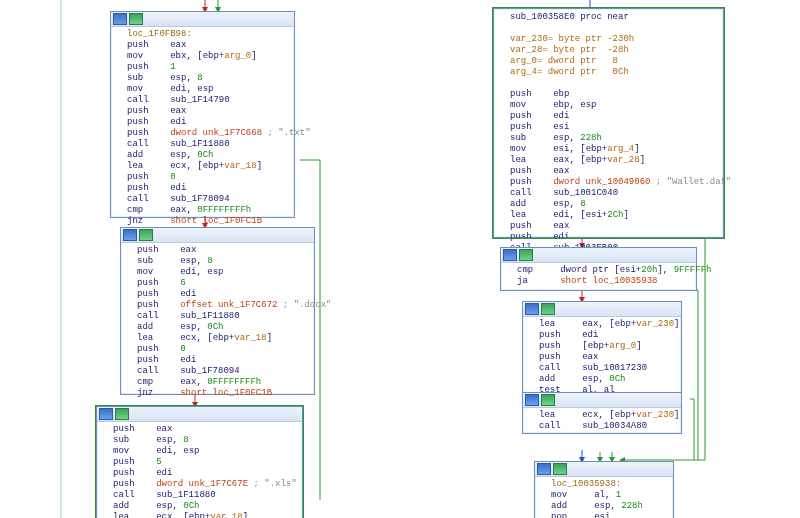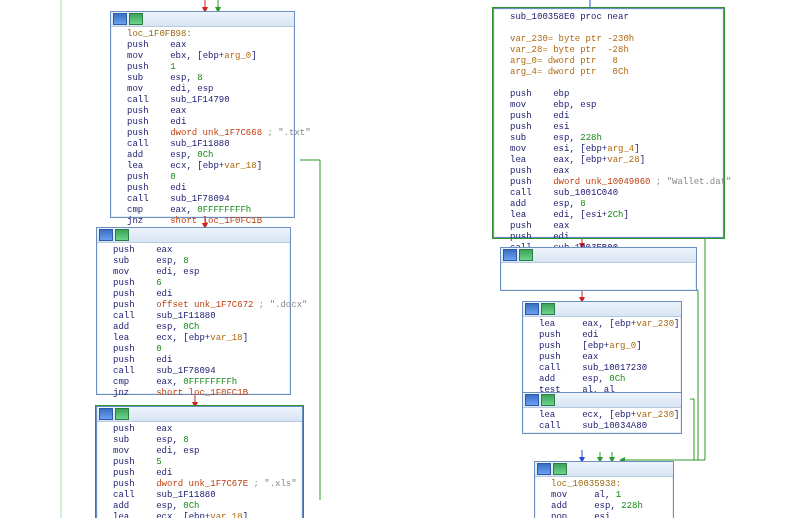--- a/index.html
+++ b/index.html
@@ -85,21 +85,21 @@
 <span class="mnem">call</span>    <span class="sub">sub_1F11880</span>
 <span class="mnem">add</span>     <span class="reg">esp</span>, <span class="num">0Ch</span>
 <span class="mnem">lea</span>     <span class="reg">ecx</span>, [<span class="reg">ebp</span>+<span class="var">var_18</span>]
 <span class="mnem">push</span>    <span class="num">0</span>
 <span class="mnem">push</span>    <span class="reg">edi</span>
 <span class="mnem">call</span>    <span class="sub">sub_1F78094</span>
 <span class="mnem">cmp</span>     <span class="reg">eax</span>, <span class="num">0FFFFFFFFh</span>
 <span class="mnem">jnz</span>     <span class="addr">short loc_1F0FC1B</span></div>
 </div>
 
-<div class="node" style="left:96px;top:227px;width:193px;height:166px">
+<div class="node" style="left:120px;top:227px;width:193px;height:166px">
   <div class="node-head">
     <span class="ico win"></span>
     <span class="ico img"></span>
   </div>
   <div class="node-body"><span class="mnem">push</span>    <span class="reg">eax</span>
 <span class="mnem">sub</span>     <span class="reg">esp</span>, <span class="num">8</span>
 <span class="mnem">mov</span>     <span class="reg">edi</span>, <span class="reg">esp</span>
 <span class="mnem">push</span>    <span class="num">6</span>
 <span class="mnem">push</span>    <span class="reg">edi</span>
 <span class="mnem">push</span>    <span class="addr">offset unk_1F7C672</span> <span class="cmt">; ".docx"</span>
@@ -165,20 +165,22 @@
 <span class="mnem">add</span>     <span class="reg">esp</span>, <span class="num">8</span>
 <span class="mnem">test</span>    <span class="reg">eax</span>, <span class="reg">eax</span>
 <span class="mnem">jz</span>      <span class="addr">short loc_10035938</span></div>
 </div>
 
 <div class="node" style="left:500px;top:247px;width:195px;height:42px">
   <div class="node-head">
     <span class="ico win"></span>
     <span class="ico img"></span>
   </div>
+  <div class="node-body"><span class="mnem">cmp</span>     <span class="reg">dword ptr</span> [<span class="reg">esi</span>+<span class="num">20h</span>], <span class="num">9FFFFFh</span>
+<span class="mnem">ja</span>      <span class="addr">short loc_10035938</span></div>
 </div>
 
 <div class="node" style="left:522px;top:301px;width:158px;height:98px">
   <div class="node-head">
     <span class="ico win"></span>
     <span class="ico img"></span>
   </div>
   <div class="node-body"><span class="mnem">lea</span>     <span class="reg">eax</span>, [<span class="reg">ebp</span>+<span class="var">var_230</span>]
 <span class="mnem">push</span>    <span class="reg">edi</span>
 <span class="mnem">push</span>    [<span class="reg">ebp</span>+<span class="var">arg_0</span>]

